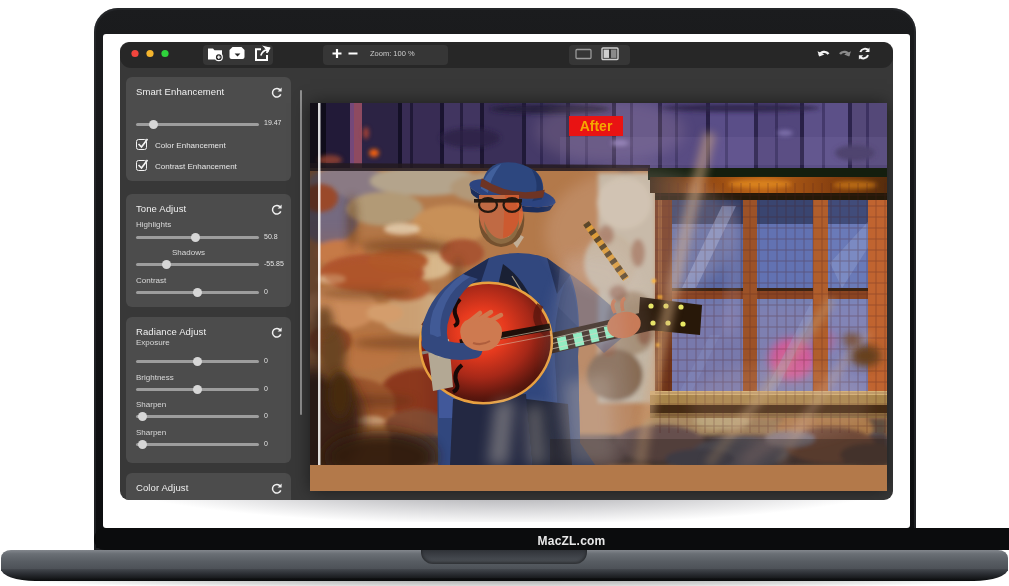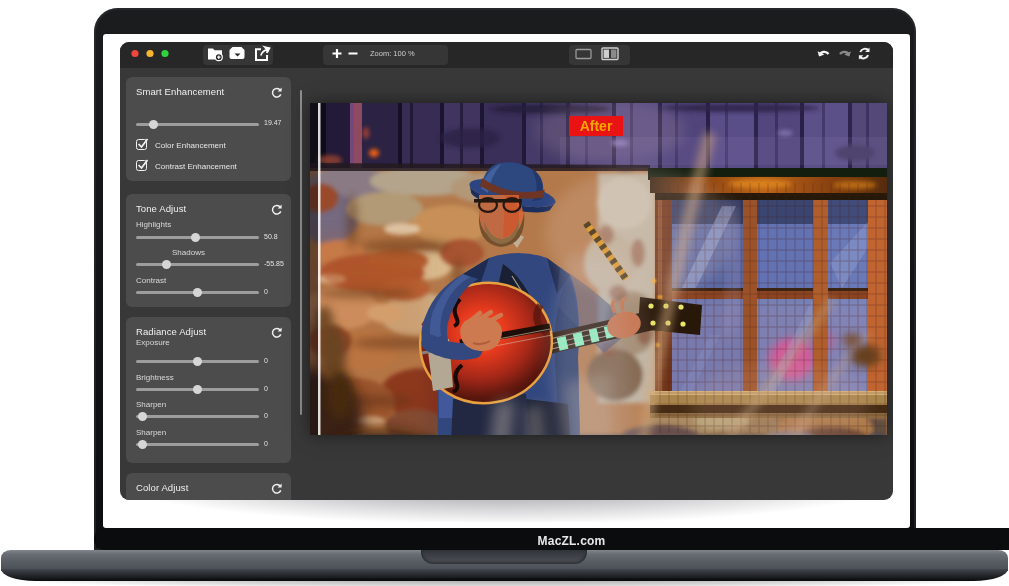--- a/index.html
+++ b/index.html
@@ -26,21 +26,21 @@
     background:linear-gradient(180deg,#43474d 0%,#2b2e33 40%,#131517 85%,#0a0b0c 100%);
     border-radius:0 0 40px 40px / 0 0 14px 14px; }
   #notch { left:421px; top:550px; width:166px; height:14px;
     background:linear-gradient(180deg,#303338 0%,#43474d 60%,#54585e 100%);
     border-radius:0 0 12px 12px; box-shadow:inset 0 -2px 3px rgba(0,0,0,.45); }
   #gshadow { left:40px; top:578px; width:930px; height:10px;
     background:radial-gradient(ellipse at 50% 0%, rgba(0,0,0,.40) 0%, rgba(0,0,0,.15) 55%, rgba(0,0,0,0) 80%); }
   
   #win { left:120px; top:42px; width:773px; height:458px; background:#383838;
     border-radius:9px; overflow:hidden; }
-  #titlebar { position:absolute; left:0; top:0; width:773px; height:26px; background:#272727; }
+  #titlebar { position:absolute; left:0; top:0; width:773px; height:26px; background:#272727;border-radius:11px; }
   .grp { position:absolute; top:3px; height:20px; background:#363636; border-radius:4px; }
   
   .panel { position:absolute; left:6px; width:165px; background:#4c4c4c; border-radius:6px; }
   .ptitle { position:absolute; left:10px; top:9px; color:#f0f0f0; font-size:9.5px; letter-spacing:.1px;}
   .pref { position:absolute; right:9px; top:8px; }
   .lbl { position:absolute; left:10px; color:#d9d9d9; font-size:8px; }
   .track { position:absolute; left:10px; width:123px; height:3px; border-radius:2px; background:#9d9d9d; }
   .knob { position:absolute; top:-3px; width:9px; height:9px; border-radius:50%; background:#d6d6d6; }
   .val { position:absolute; left:138px; color:#e2e2e2; font-size:7px; white-space:nowrap; }
   .cb { position:absolute; left:10px; width:11px; height:11px; border:1.6px solid #f2f2f2; border-radius:2.5px; }
@@ -186,21 +186,21 @@
   </div>
 
   <div class="panel" style="top:431px; height:27px; border-radius:6px 6px 0 0;padding-left:44px;">
     <div class="ptitle">Color Adjust</div>
     <div class="pref"><svg width="11" height="12" viewBox="0 0 11 12">
           <path d="M9.3 3.2 A4.3 4.3 0 1 0 9.8 7.4" stroke="#f0f0f0" stroke-width="1.5" fill="none"></path>
           <path d="M10.6 0.4 v4 h-4 z" fill="#f0f0f0"></path>
         </svg></div>
   </div>
 
-  <div class="abs" id="photo" style="left:190px; top:61px; width:577px; height:332px; background:#b3794a; overflow:hidden; box-shadow:0 0 16px rgba(0,0,0,.5);">
+  <div class="abs" id="photo" style="left:190px; top:61px; width:577px; height:388px; background:#b3794a; overflow:hidden; box-shadow:0 0 16px rgba(0,0,0,.5);">
 <svg width="577" height="362" viewBox="0 0 577 362" preserveAspectRatio="none">
 <defs>
   <filter id="b1" x="-40%" y="-40%" width="180%" height="180%">
             <feGaussianBlur stdDeviation="1.2"></feGaussianBlur>
           </filter>
   <filter id="b2" x="-40%" y="-40%" width="180%" height="180%">
             <feGaussianBlur stdDeviation="2.2"></feGaussianBlur>
           </filter>
   <filter id="b4" x="-40%" y="-40%" width="180%" height="180%">
             <feGaussianBlur stdDeviation="4"></feGaussianBlur>

